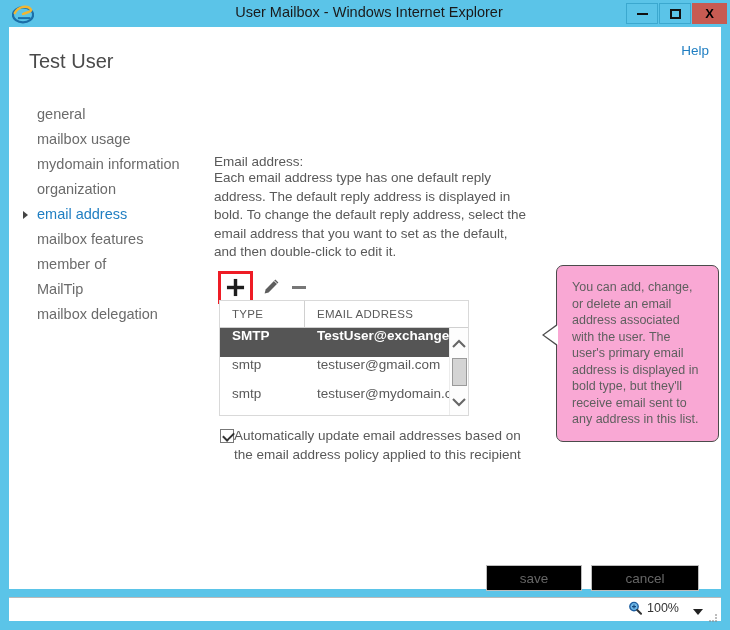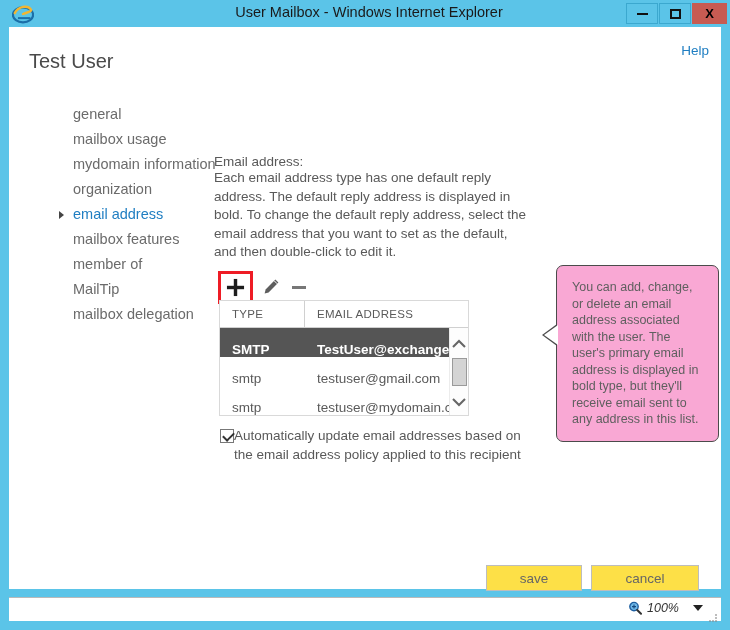--- a/index.html
+++ b/index.html
@@ -112,21 +112,20 @@
   }
   .nav-item {
     position: relative;
     padding: 0 0 0 28px;
     height: 25px;
     line-height: 25px;
     font-size: 14.5px;
     color: #6b6b6b;
     cursor: pointer;
     white-space: nowrap;
-    margin-left: 36px;
   }
   .nav-item.selected {
     color: #1f7ec2;
   }
   .nav-bullet {
     position: absolute;
     left: 14px; top: 9px;
     width: 0; height: 0;
     border-left: 5px solid #444;
     border-top: 4px solid transparent;
@@ -204,21 +203,21 @@
     padding-left: 12px;
     box-sizing: border-box;
     height: 26px;
     line-height: 26px;
   }
   .th.type { width: 85px; border-right: 1px solid #d0d0d0; }
   .th.addr { flex: 1; }
   .trow {
     display: flex;
     height: 29px;
-    align-items: flex-end;
+    align-items: flex-start;
     font-size: 13.5px;
     color: #5a5a5a;
     cursor: pointer;
   }
   .trow.selected {
     background: #555555;
     color: #ffffff;
     font-weight: bold;
   }
   .td {
@@ -324,21 +323,21 @@
     border-right: 14px solid #ffffff;
     border-top: 10px solid transparent;
     border-bottom: 10px solid transparent;
   }
 
   
   .footbtn {
     position: absolute;
     height: 26px;
     border: 1px solid #bdbdbd;
-    background: #fde047;
+    background: #000000;
     color: #666;
     font-size: 13.5px;
     font-family: "Liberation Sans", sans-serif;
     cursor: pointer;
     box-sizing: border-box;
   }
   #btn-save { left: 477px; top: 538px; width: 96px; }
   #btn-cancel { left: 582px; top: 538px; width: 108px; }
 
   
@@ -347,25 +346,24 @@
     left: 9px; top: 597px;
     width: 712px; height: 24px;
     background: #ffffff;
     border-top: 1px solid #b9b9b9;
     box-sizing: border-box;
   }
   #zoom-ctl {
     position: absolute;
     right: 18px; top: 3px;
     display: flex;
-    align-items: center;
+    align-items: flex-end;
     font-size: 12.5px;
     color: #333;
     cursor: pointer;
-    font-style: italic;
   }
   #zoom-ctl .mag { margin-right: 5px; display:flex; }
   #zoom-arrow {
     margin-left: 14px;
     width: 0; height: 0;
     border-left: 5px solid transparent;
     border-right: 5px solid transparent;
     border-top: 6px solid #222;
   }
   #grip {

